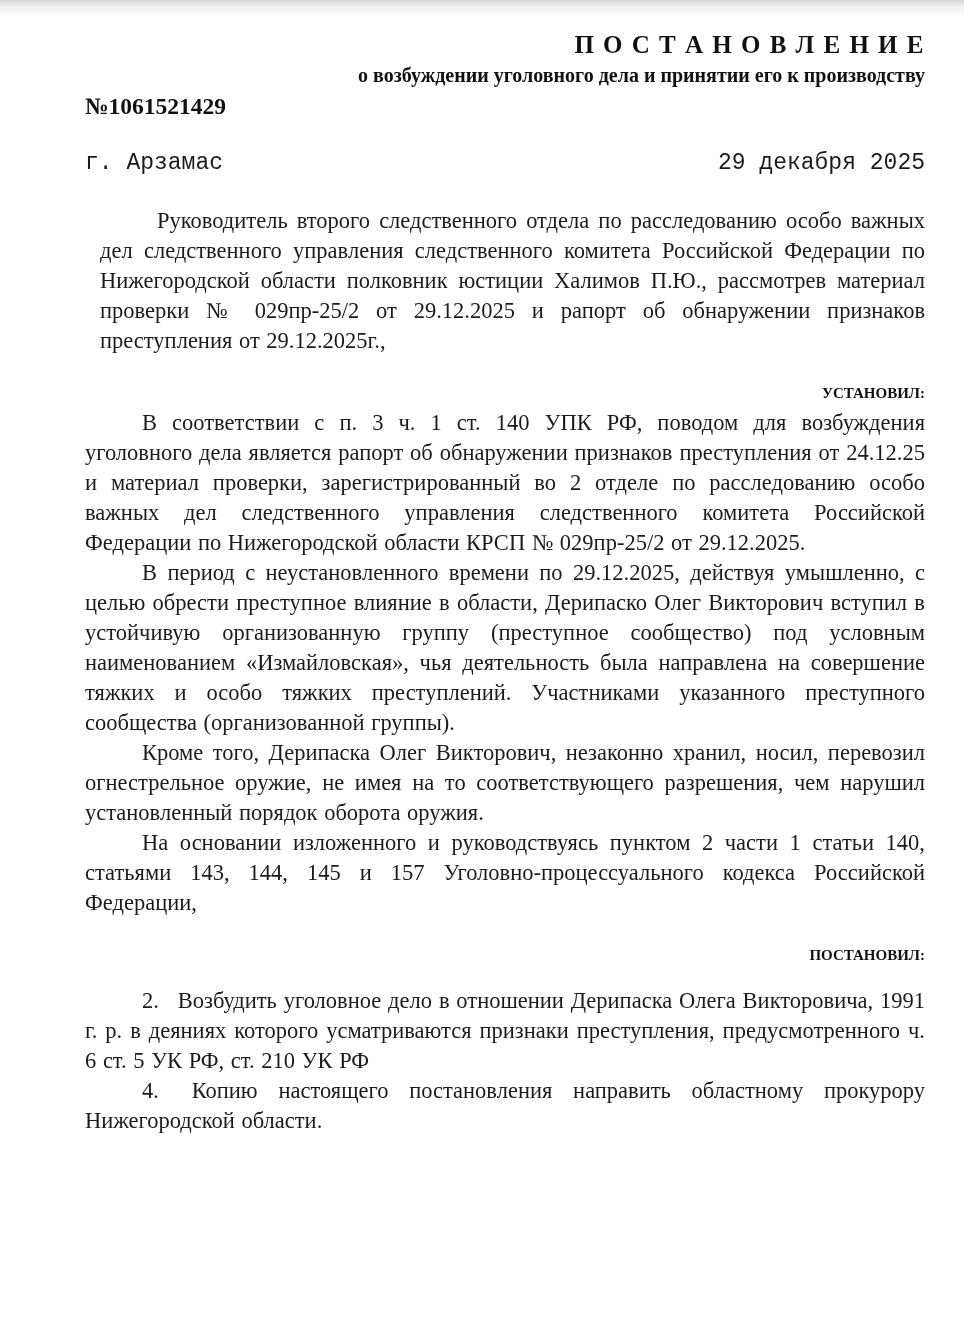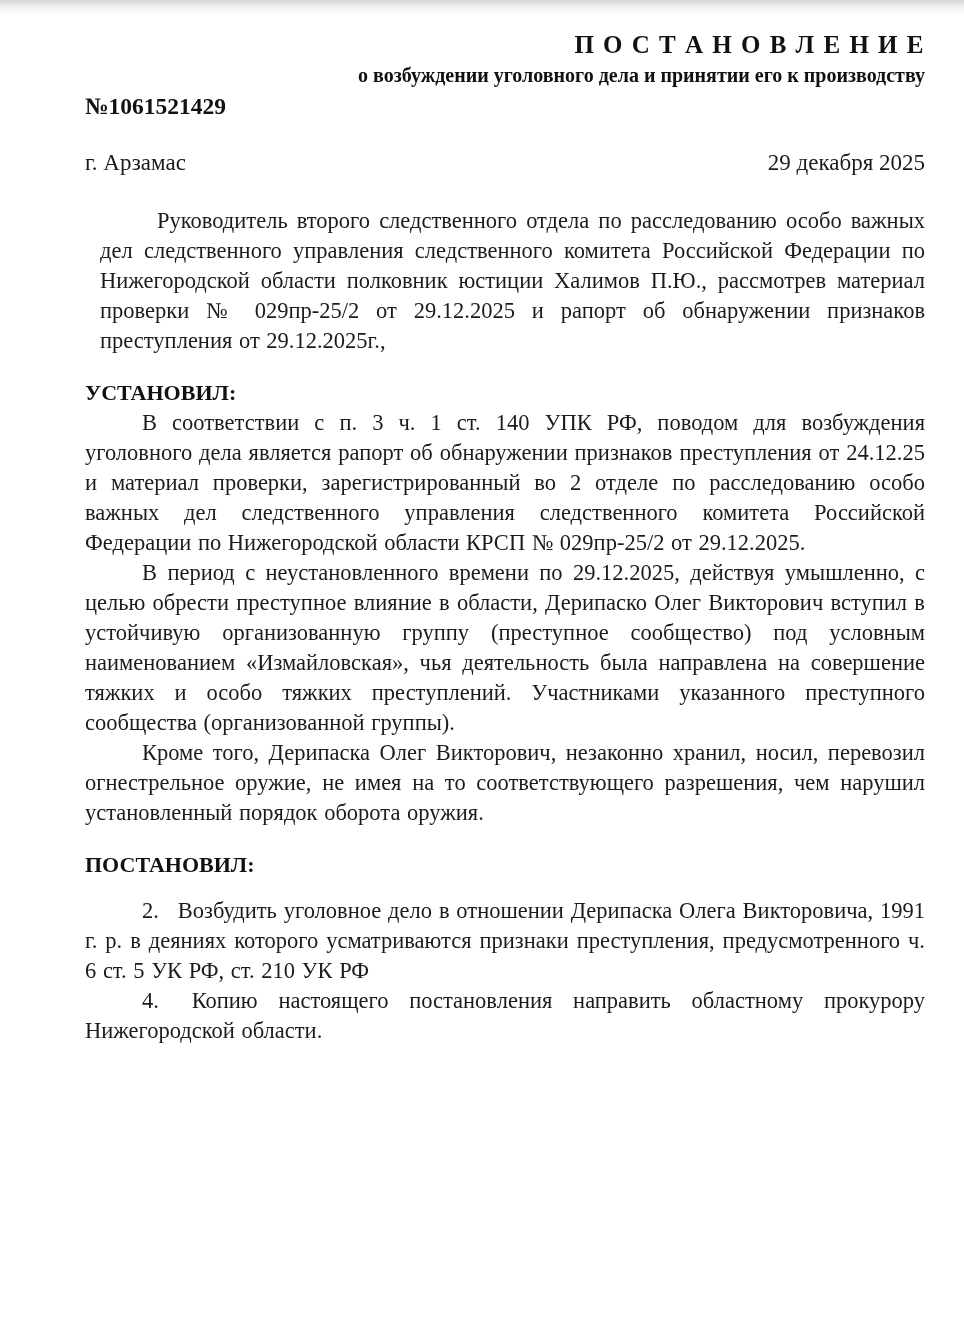--- a/index.html
+++ b/index.html
@@ -49,38 +49,39 @@
     line-height: 31px;
     color: #111111;
   }
   .meta-row {
     display: flex;
     justify-content: space-between;
     align-items: flex-start;
     margin-top: 26px;
     font-size: 23px;
     line-height: 30px;
+    font-family: Liberation Mono, monospace;
   }
   .para {
     margin: 0;
     font-size: 22.5px;
     line-height: 30px;
     text-align: justify;
     text-indent: 57px;
     word-spacing: 1px;
   }
   .preamble {
     margin-top: 28px;
     margin-left: 15px;
   }
   .section-heading {
     margin: 22px 0 0 0;
-    text-align: left;
+    text-align: right;
     font-weight: bold;
-    font-size: 22px;
+    font-size: 15px;
     line-height: 30px;
     color: #111111;
   }
   .resolved-heading {
     margin-bottom: 16px;
   }
   .num {
     margin-right: 12px;
   }
   .underlined {
@@ -106,20 +107,21 @@
     </div>
   </header>
 
   <p class="para preamble">Руководитель второго следственного отдела по расследованию особо важных дел следственного управления следственного комитета Российской Федерации по Нижегородской области полковник юстиции Халимов П.Ю., рассмотрев материал проверки № 029пр-25/2 от 29.12.2025 и рапорт об обнаружении признаков преступления от 29.12.2025г.,</p>
 
   <section>
     <h2 class="section-heading">УСТАНОВИЛ:</h2>
     <p class="para">В соответствии с п. 3 ч. 1 ст. 140 УПК РФ, поводом для возбуждения уголовного дела является рапорт об обнаружении признаков преступления от 24.12.25 и материал проверки, зарегистрированный во 2 отделе по расследованию особо важных дел следственного управления следственного комитета Российской Федерации по Нижегородской области КРСП № 029пр-25/2 от 29.12.2025.</p>
     <p class="para">В период с неустановленного времени по 29.12.2025, действуя умышленно, с целью обрести преступное влияние в области, Дерипаско Олег Викторович вступил в устойчивую организованную группу (преступное сообщество) под условным наименованием «Измайловская», чья деятельность была направлена на совершение тяжких и особо тяжких преступлений. Участниками указанного преступного сообщества (организованной группы).</p>
     <p class="para">Кроме того, Дерипаска Олег Викторович, незаконно хранил, носил, перевозил огнестрельное оружие, не имея на то соответствующего разрешения, чем нарушил установленный порядок оборота оружия.</p>
+    <p class="para">На основании изложенного и руководствуясь пунктом 2 части 1 статьи 140, статьями 143, 144, 145 и 157 Уголовно-процессуального кодекса Российской Федерации,</p>
   </section>
 
   <section>
     <h2 class="section-heading resolved-heading">ПОСТАНОВИЛ:</h2>
 
 
     <p class="para">
       <span class="num">2.</span>
       <span>Возбудить уголовное дело в отношении Дерипаска Олега Викторовича, 1991 г. р. в деяниях которого усматриваются признаки преступления, предусмотренного ч. 6 ст. 5 УК РФ, ст. 210 УК РФ</span>
     </p>

